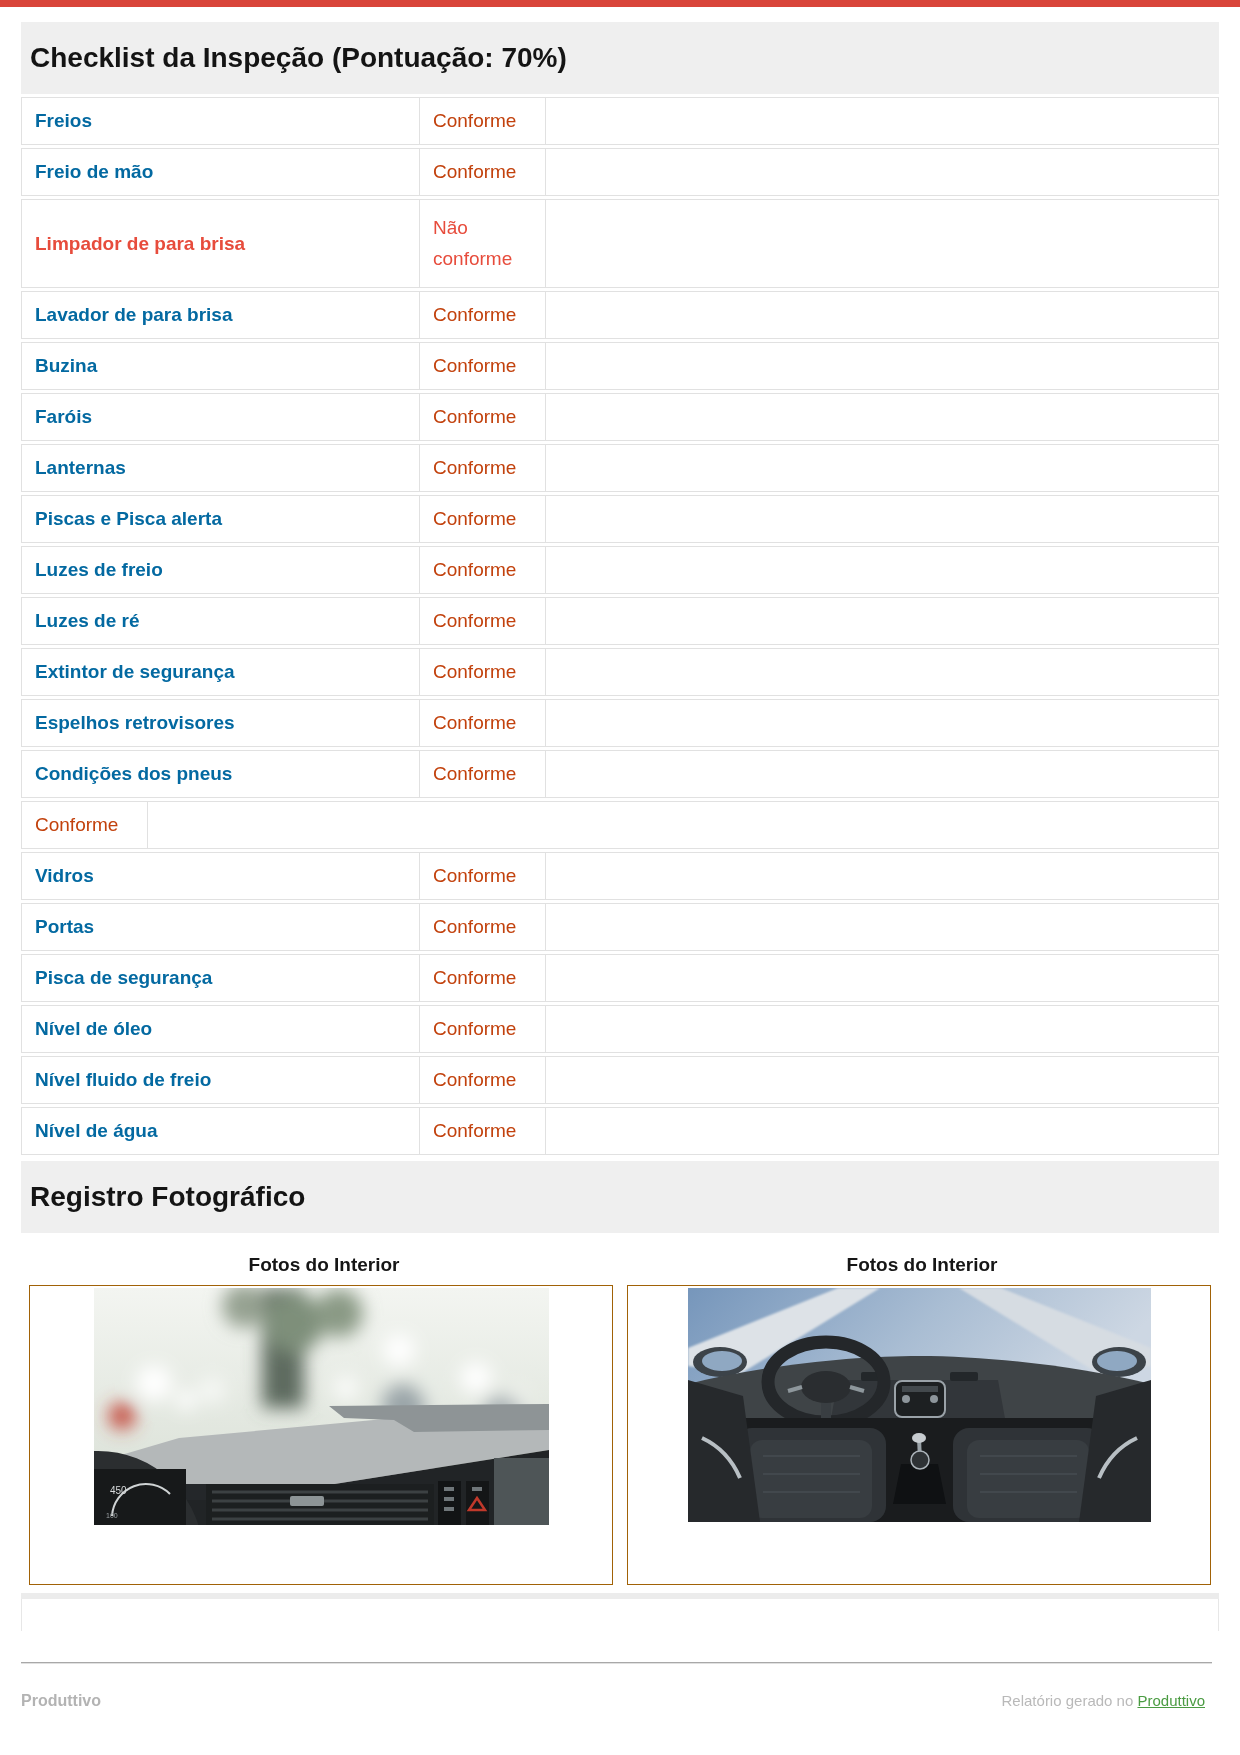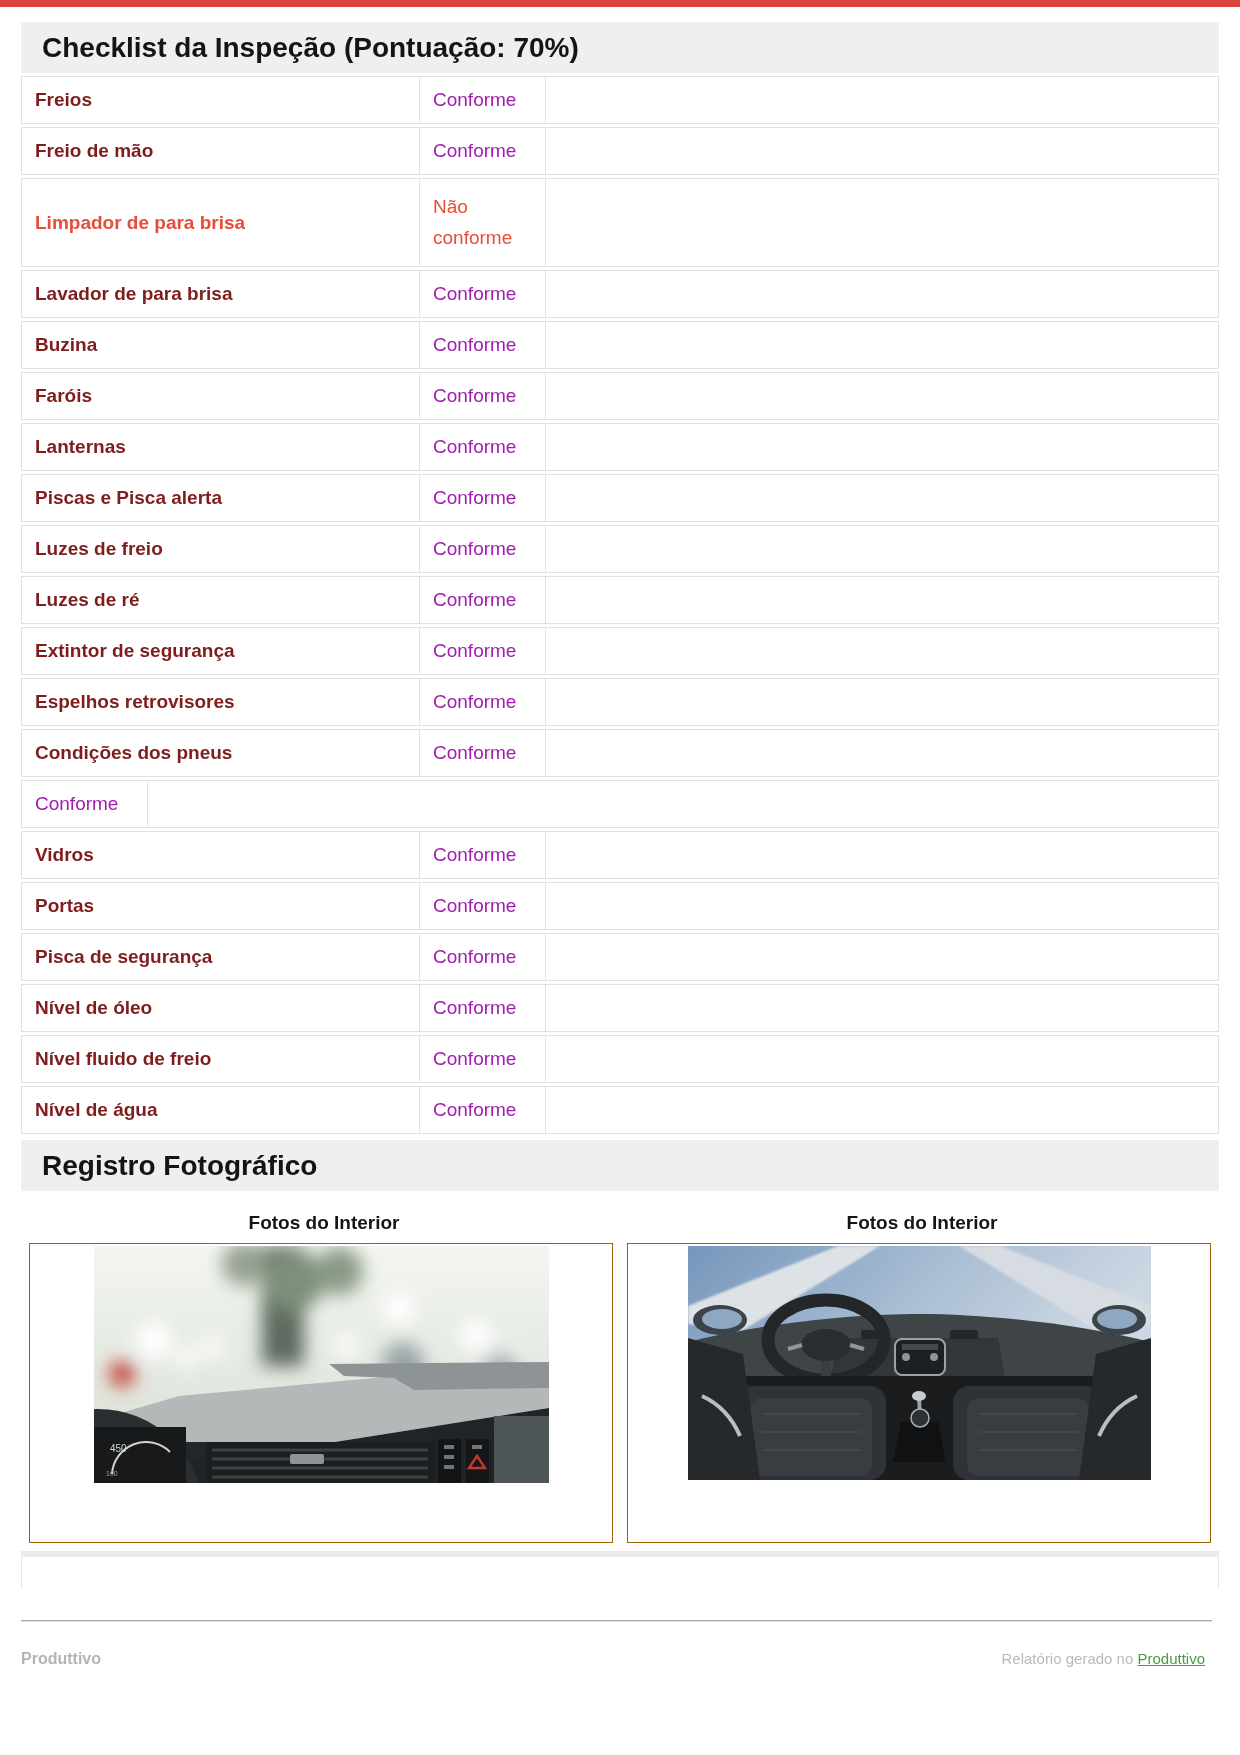--- a/index.html
+++ b/index.html
@@ -5,34 +5,34 @@
   * { margin:0; padding:0; box-sizing:border-box; }
   html,body { background:#ffffff; }
   body {
     width:1240px; height:1755px; position:relative;
     font-family:"Liberation Sans", sans-serif; color:#1c1c1c;
   }
   .top-accent { position:absolute; top:0; left:0; width:1240px; height:7px; background:#d9453a; }
   .content { position:absolute; top:22px; left:21px; width:1198px; }
 
   .section-head {
-    background:#efefef; height:51px; display:flex; align-items:center;
-    padding-left:21px;
+    background:#efefef; height:72px; display:flex; align-items:center;
+    padding-left:9px;
   }
   .section-head h1 { font-size:28px; font-weight:bold; color:#141414; letter-spacing:0; }
 
   .check-table { margin-top:0; }
   .crow { display:flex; margin-top:3px; }
   .cell {
     border:1px solid #e1e1e1; background:#fff; min-height:48px;
     display:flex; align-items:center; padding:6px 13px;
   }
   .cell + .cell { margin-left:-1px; }
-  .cell-label { width:399px; font-size:19px; font-weight:bold; color:#7f1d1d; }
-  .cell-status { width:127px; font-size:19px; color:#a21caf; line-height:1.6; }
+  .cell-label { width:399px; font-size:19px; font-weight:bold; color:#0369a1; }
+  .cell-status { width:127px; font-size:19px; color:#c2410c; line-height:1.6; }
   .cell-empty { flex:1; }
   .crow.nok .cell { min-height:89px; }
   .crow.nok .cell-label, .crow.nok .cell-status { color:#e74c3c; }
 
   .photos-head { margin-top:6px; }
   .photos-wrap { padding:8px; display:flex; gap:14px; }
   .photo-group { width:584px;text-align:center; }
   .photo-group .plabel { font-size:19px; font-weight:bold; margin:13px 0 9px 6px; color:#161616; }
   .photo-box {
     border:1px solid #a16207; height:300px; background:#fff;

